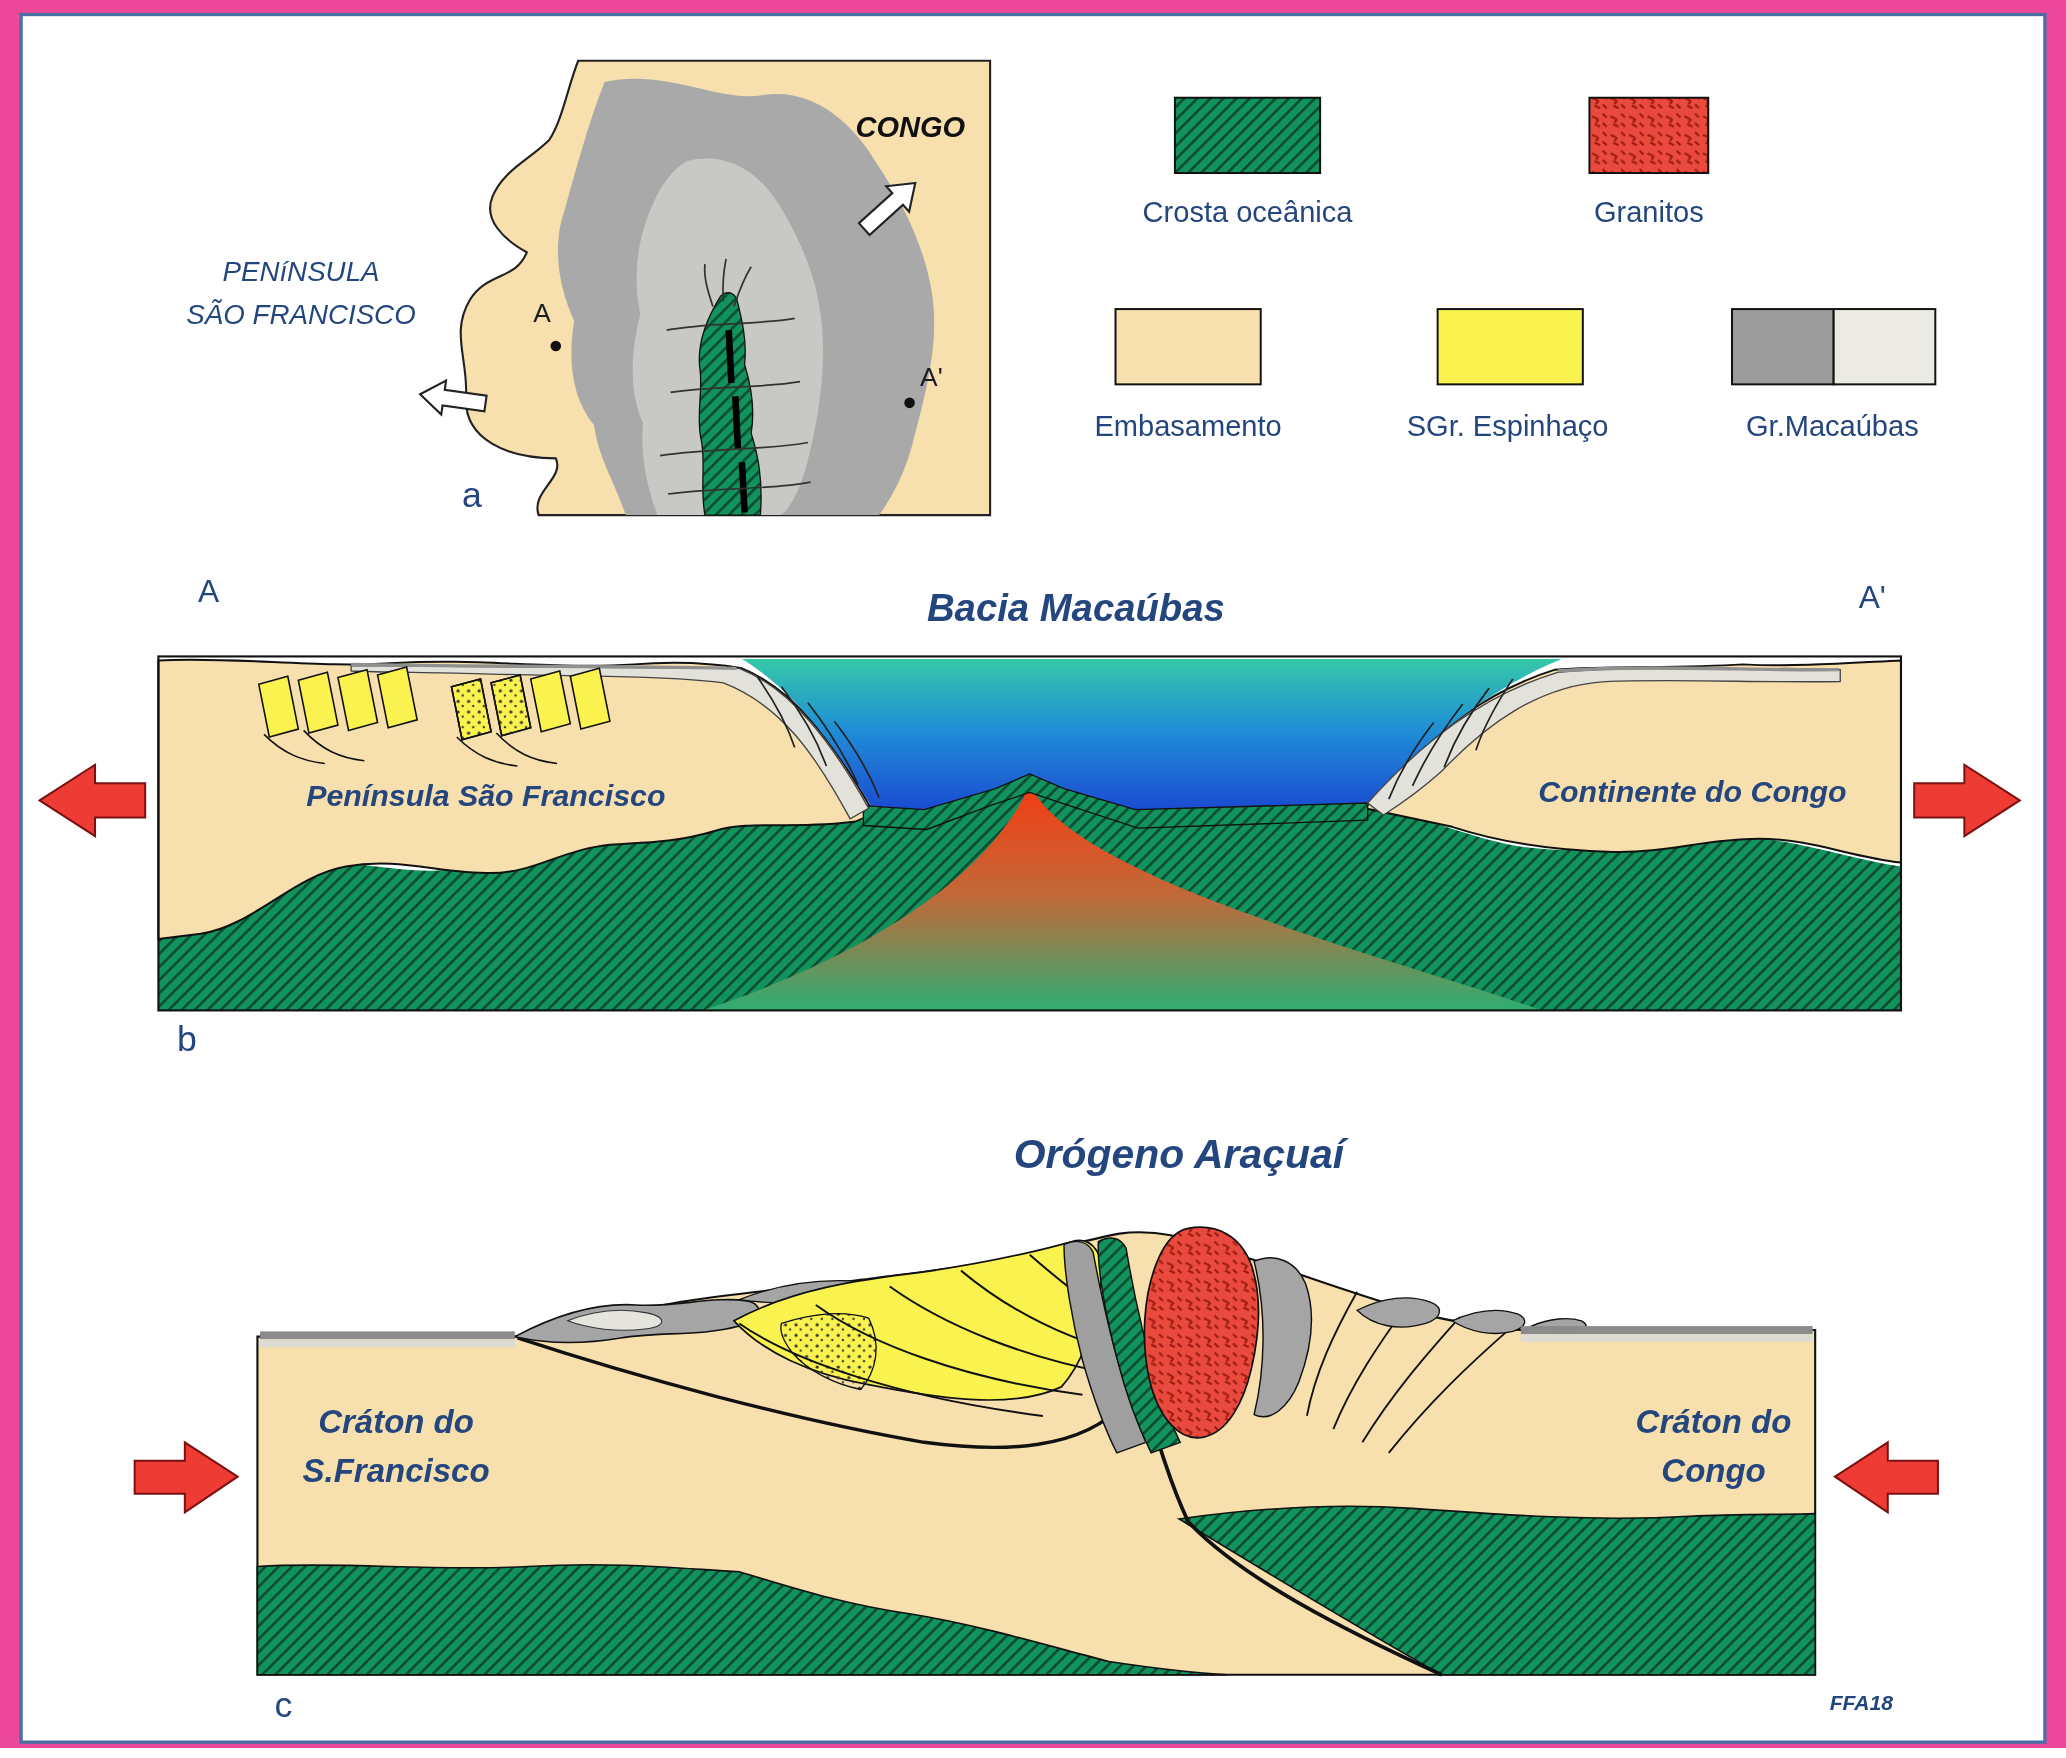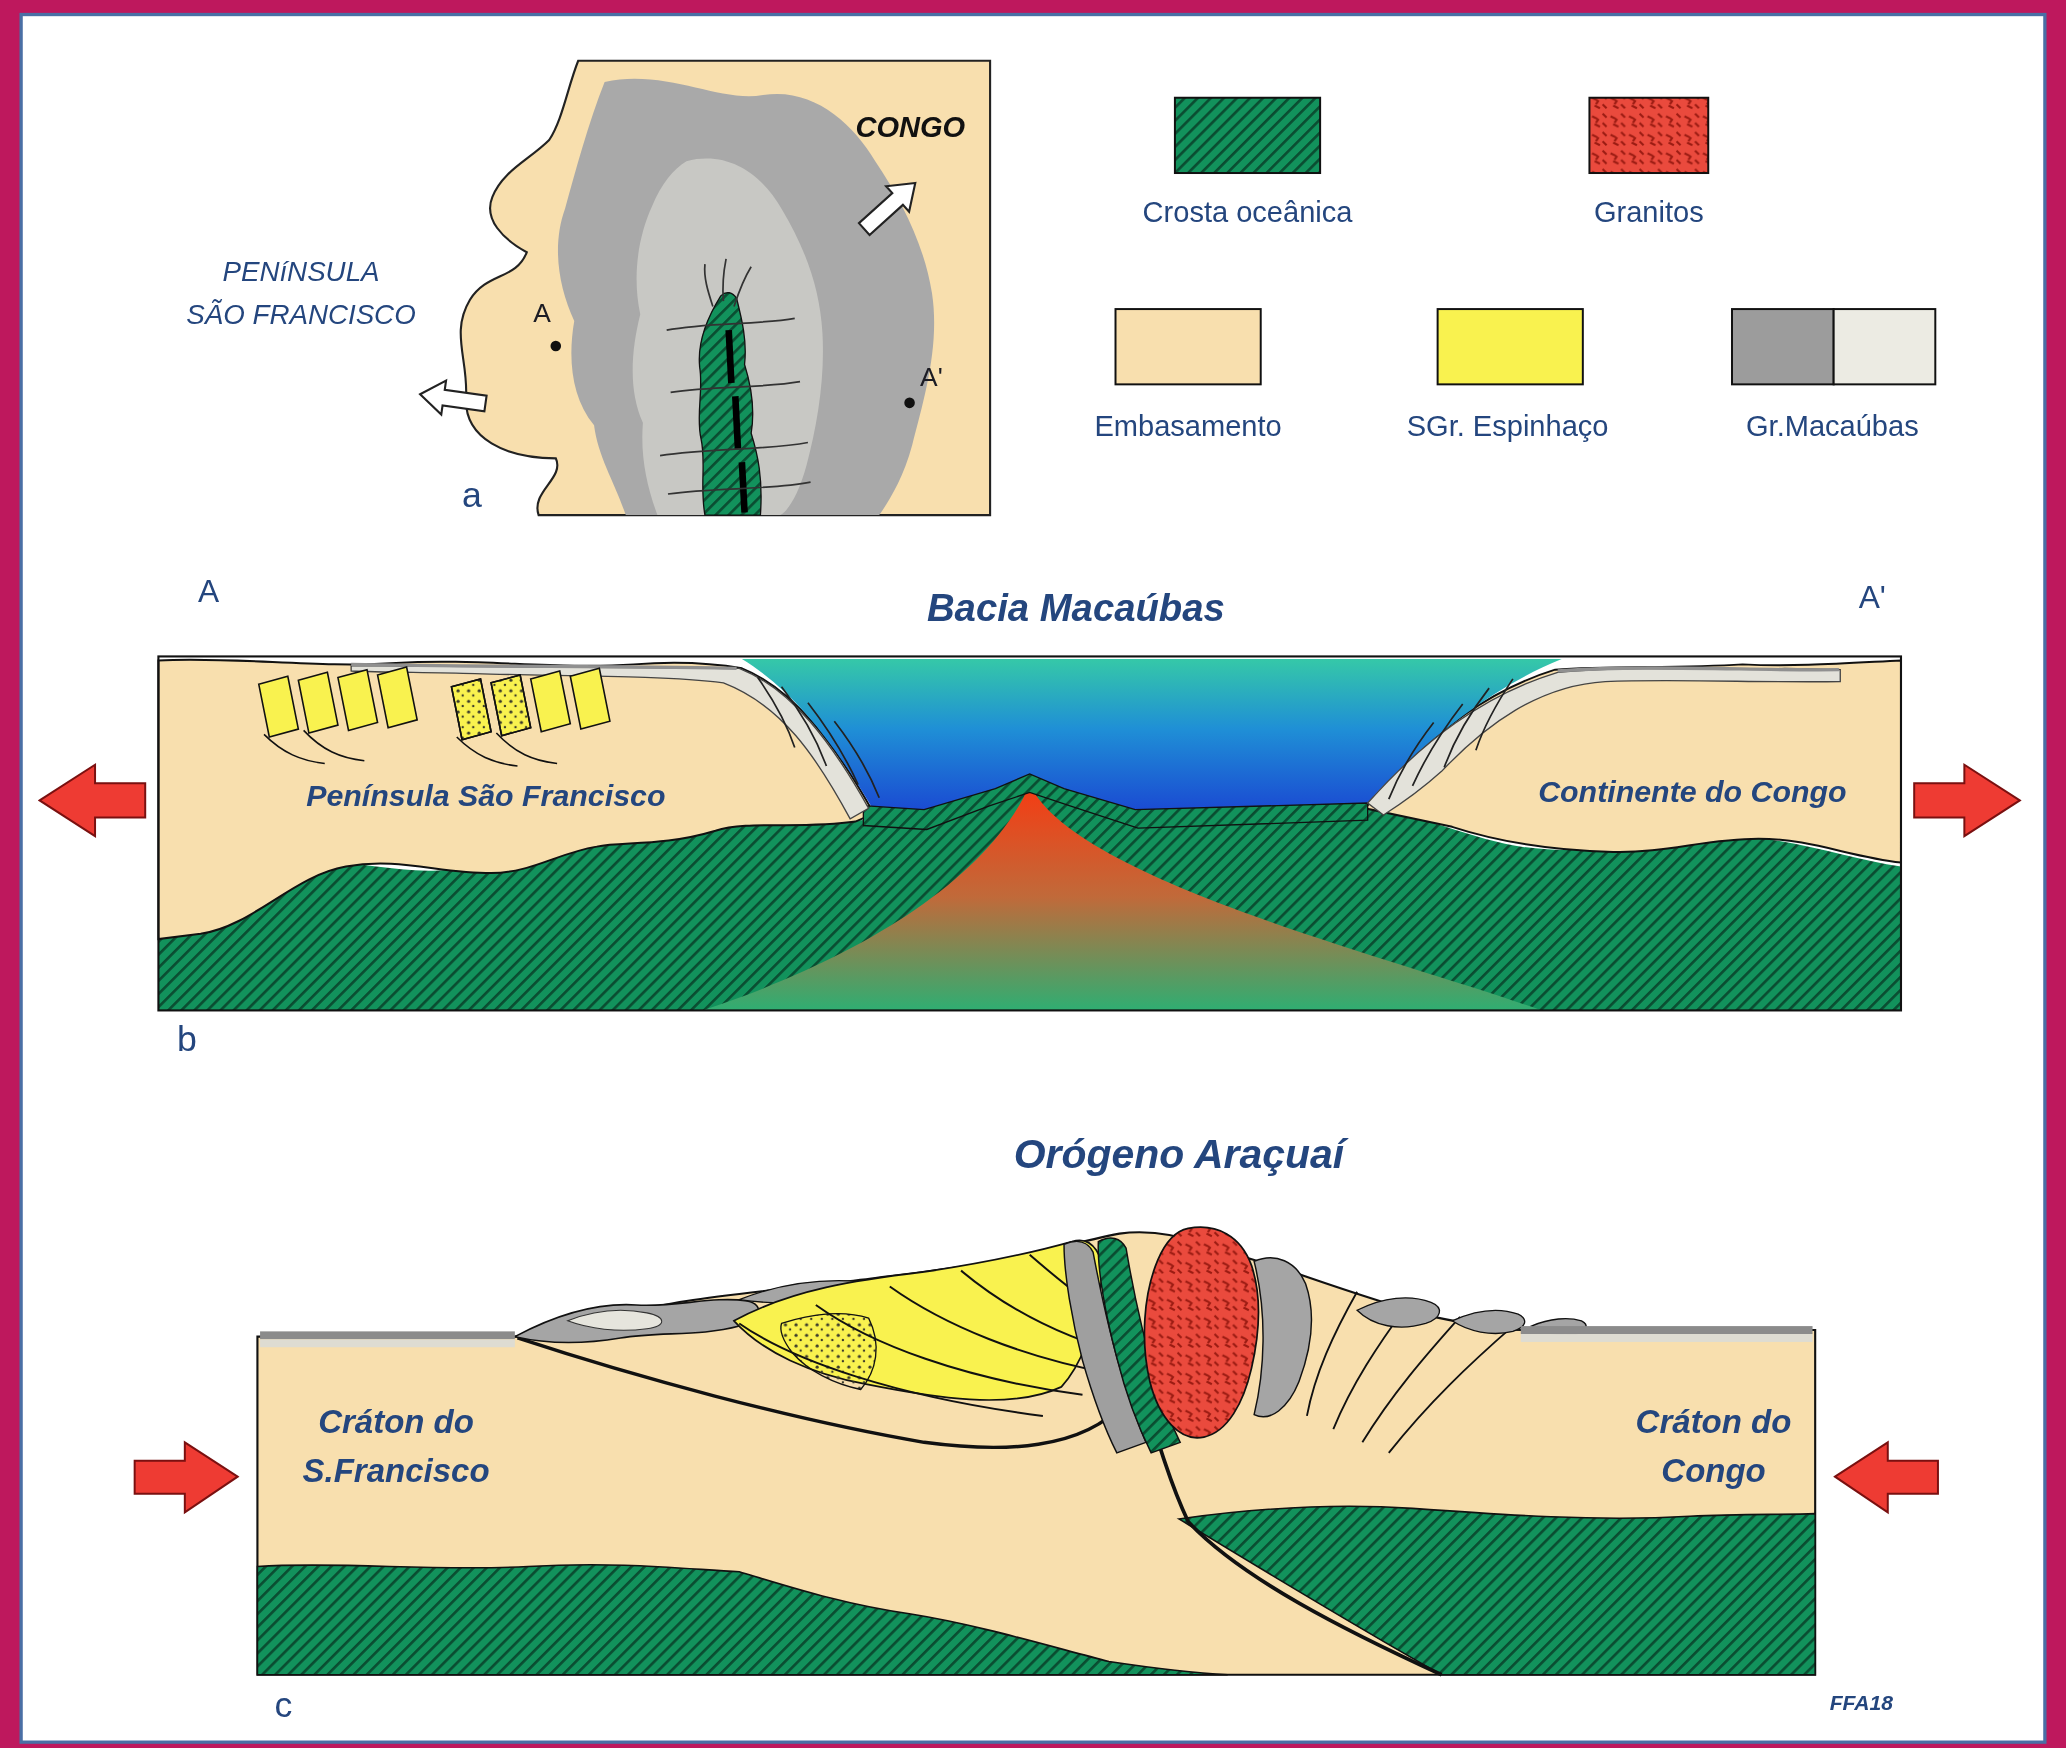--- a/index.html
+++ b/index.html
@@ -1,16 +1,16 @@
 <!DOCTYPE html>
 <html style="font-size:11.8px"><head>
 <meta charset="utf-8">
 <style>
   html,body{margin:0;padding:0;background:#ffffff;}
-  .page{position:relative;width:2066px;height:1748px;background:#be185d;overflow:hidden;
+  .page{position:relative;width:2066px;height:1748px;background:#ec4899;overflow:hidden;
         font-family:"Liberation Sans", sans-serif;}
   svg{display:block;}
   text{font-family:"Liberation Sans", sans-serif;}
   .t-title{font-size:29px;font-weight:bold;font-style:italic;fill:#24467e;}
   .t-label{font-size:23px;font-weight:bold;font-style:italic;fill:#24467e;}
   .t-legend{font-size:22px;fill:#24467e;}
   .t-marker{font-size:24px;fill:#24467e;}
   .t-letter{font-size:27px;fill:#24467e;}
   .t-map-a{font-size:20px;fill:#1c1c24;}
   .t-congo{font-size:22px;font-weight:bold;font-style:italic;fill:#111111;}

